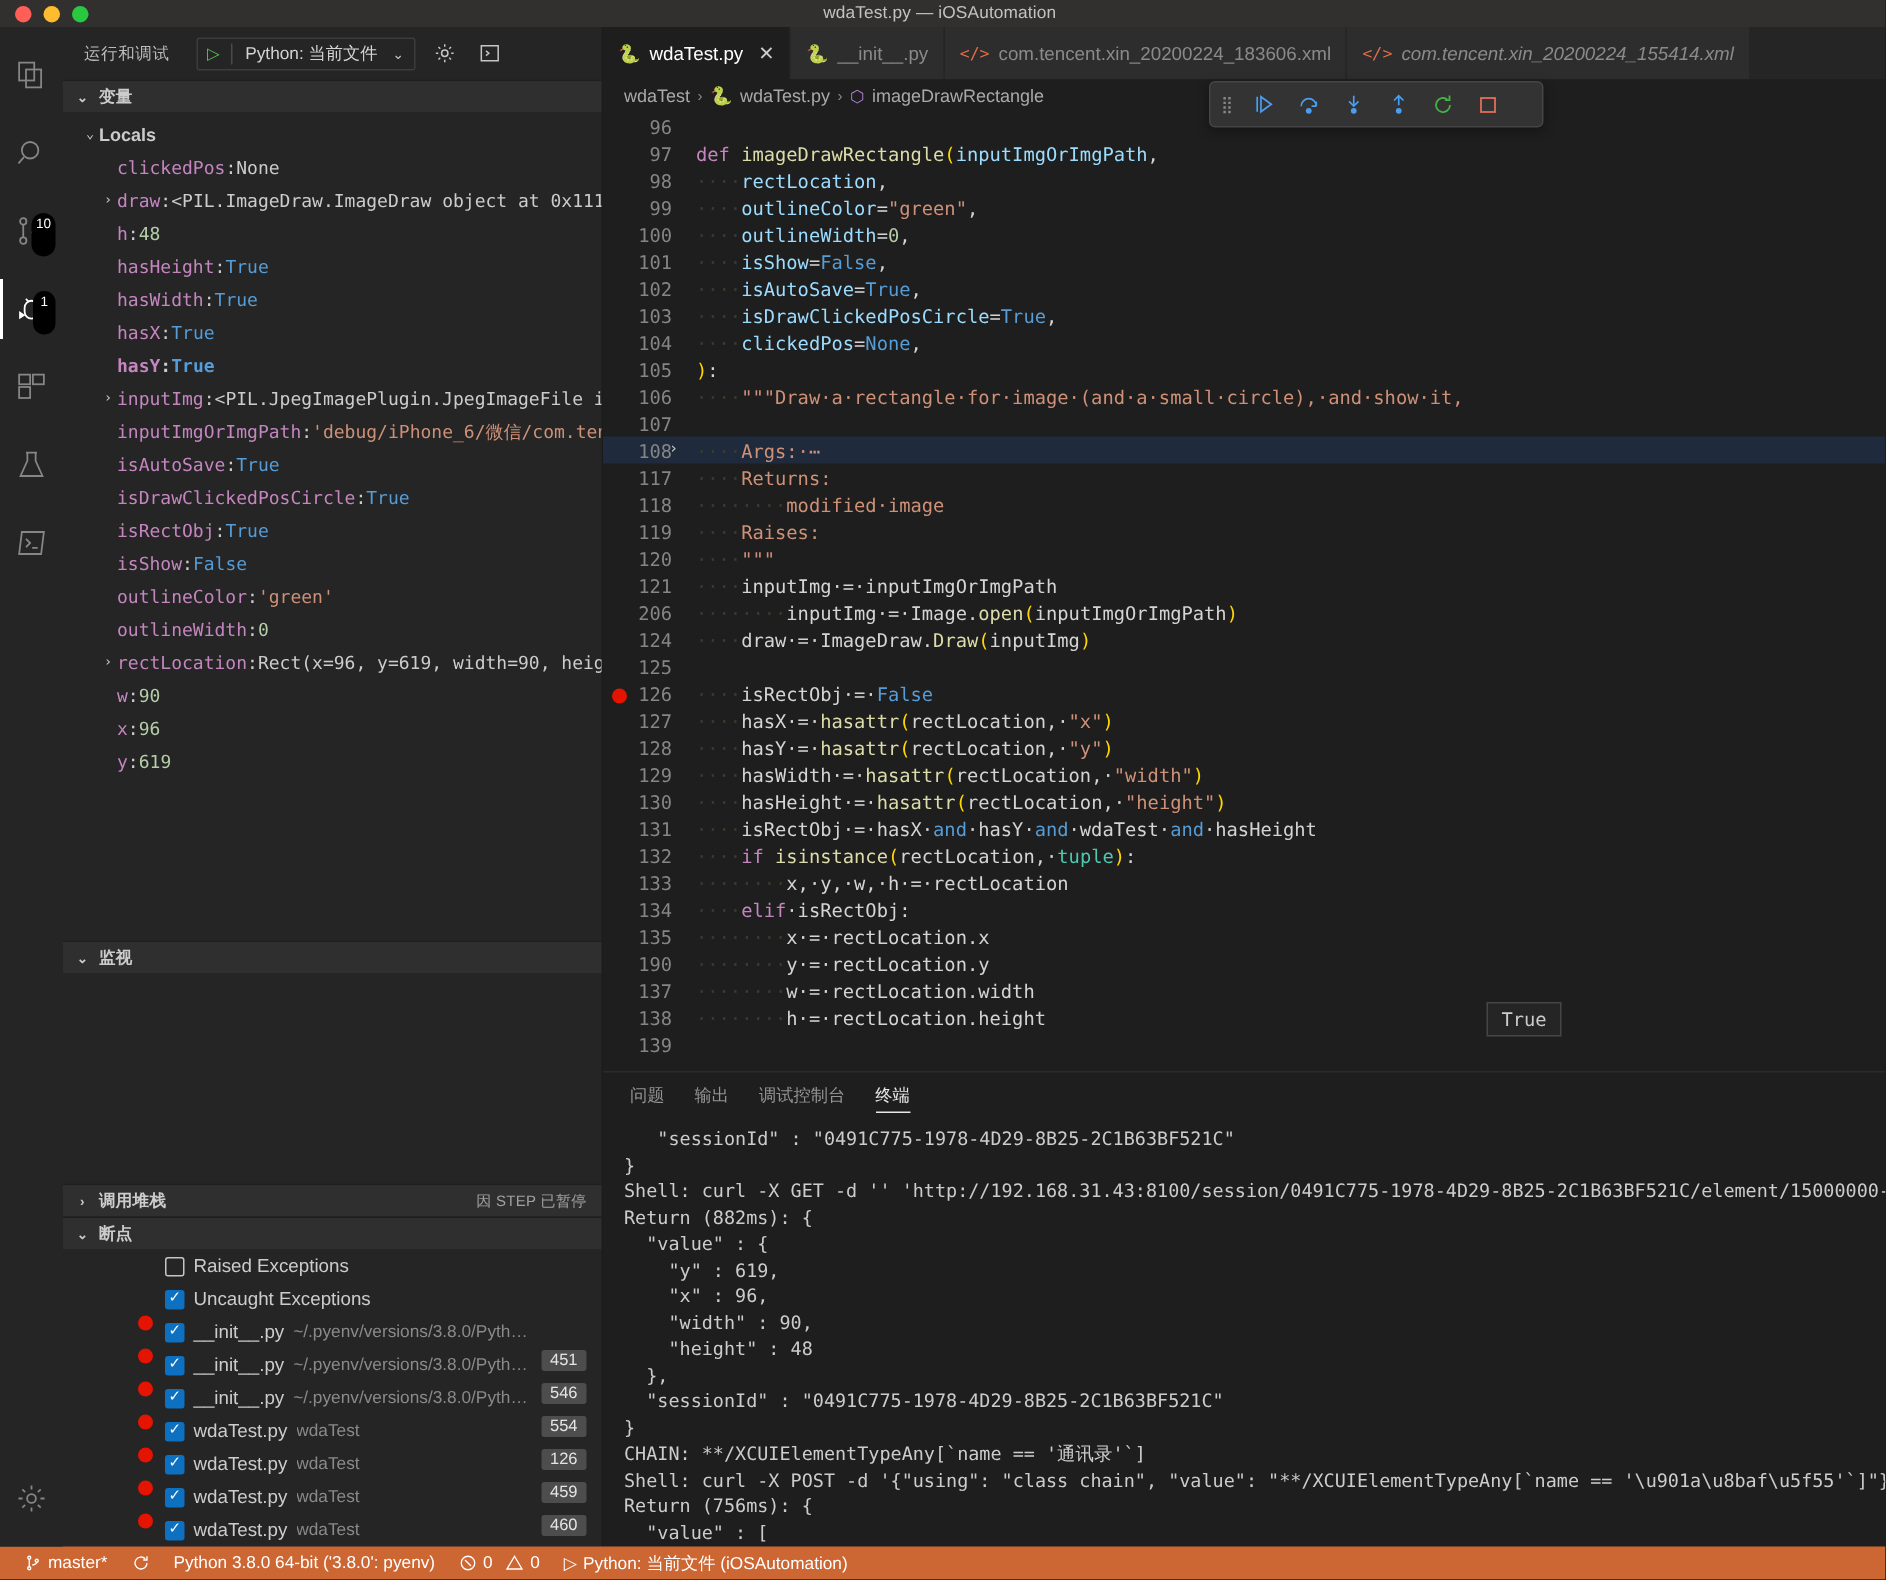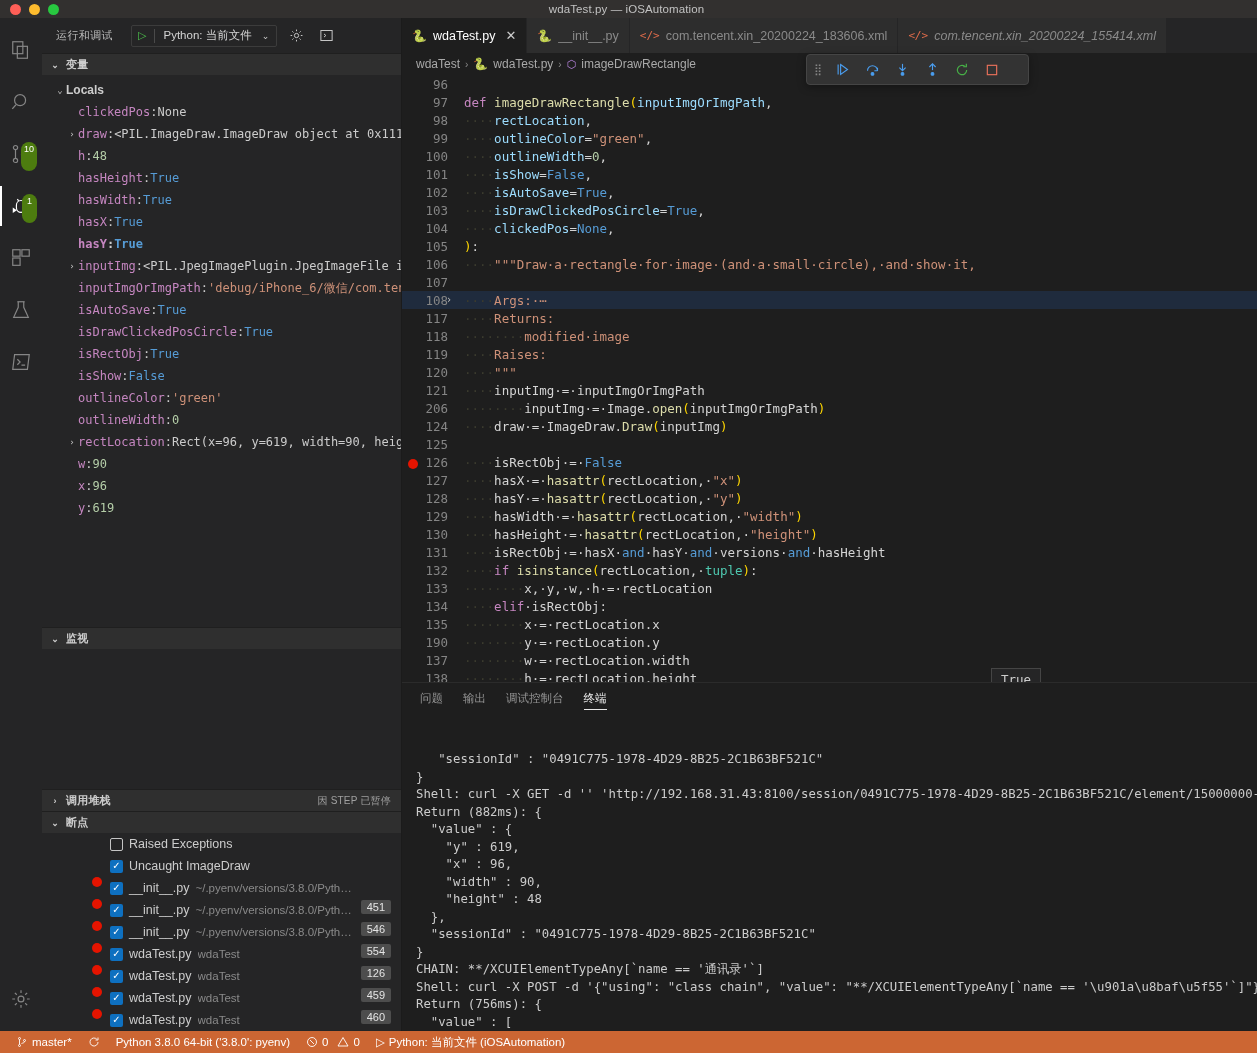--- a/index.html
+++ b/index.html
@@ -38,21 +38,21 @@
   .act-item {
     width: 42px; height: 52px; display: flex; align-items: center; justify-content: center;
     position: relative; color: #868686; cursor: pointer;
   }
   .act-item.active { color: #ffffff; }
   .act-item.active::before {
     content: ""; position: absolute; left: 0; top: 6px; bottom: 6px; width: 2px; background: #ffffff;
   }
   .badge {
     position: absolute; right: 5px; bottom: 9px;
-    background: #4d7c0f; color: #fff; font-size: 9px; line-height: 14px;
+    background: #000000; color: #fff; font-size: 9px; line-height: 14px;
     min-width: 15px; height: 29px; border-radius: 8px; text-align: center;
     padding: 0 3px; font-family: "Liberation Sans", sans-serif;
   }
   .act-bottom { margin-top: auto; margin-bottom: 6px; }
 
   
   .sidebar {
     width: 360px; flex: 0 0 360px; background: #252526;
     display: flex; flex-direction: column; min-height: 0;
     border-right: 1px solid #1b1b1b;
@@ -184,21 +184,21 @@
   .cls { color: #4ec9b0; }
   .pl  { color: #d4d4d4; }
 
   .hovertip {
     position: absolute; left: 589px; top: 593px; background: #252526;
     border: 1px solid #454545; color: #cccccc; font-size: 12.5px;
     font-family: "DejaVu Sans Mono", monospace; padding: 3px 9px; z-index: 30;
   }
 
   
-  .panel { flex: 0 0 282px; display: flex; flex-direction: column; background: #1e1e1e; border-top: 1px solid #2b2b2b; gap: 32px; }
+  .panel { flex: 0 0 282px; display: flex; flex-direction: column; background: #1e1e1e; border-top: 1px solid #2b2b2b; }
   .panel-tabs { height: 30px; flex: 0 0 30px; display: flex; align-items: center; gap: 20px; padding-left: 18px; }
   .ptab { font-size: 11.5px; color: #949494; position: relative; height: 30px; display: flex; align-items: center; }
   .ptab.active { color: #e7e7e7; }
   .ptab.active::after { content:""; position: absolute; left: 0; right: 0; bottom: 3px; height: 1px; background: #e7e7e7; }
   .term {
     flex: 1 1 auto; overflow: hidden; padding: 6px 0 0 14px;
     font-family: "DejaVu Sans Mono", monospace; font-size: 12.3px; color: #cccccc;
     line-height: 17.5px; white-space: pre;
   }
 
@@ -472,21 +472,21 @@
               <span class="cbox off"></span>
               <span class="bp-file">Raised Exceptions</span>
               <span class="bp-path"></span>
             </div>
           </div>
           <div class="bp-rowwrap">
             <div class="bp-row" style="padding-left: 68px;">
               <span class="cbox on">
                 <span class="tick">✓</span>
               </span>
-              <span class="bp-file">Uncaught ImageDraw</span>
+              <span class="bp-file">Uncaught Exceptions</span>
               <span class="bp-path"></span>
             </div>
           </div>
           <div class="bp-rowwrap">
             <span class="bp-dot"></span>
             <div class="bp-row" style="padding-left: 68px;">
               <span class="cbox on">
                 <span class="tick">✓</span>
               </span>
               <span class="bp-file">__init__.py</span>
@@ -616,21 +616,21 @@
             <div class="cline"><div class="gutter">120</div><div class="codetext"><span class="ind">····</span><span class="cm">"""</span></div></div>
             <div class="cline"><div class="gutter">121</div><div class="codetext"><span class="ind">····</span><span class="pl">inputImg·=·inputImgOrImgPath</span></div></div>
             <div class="cline"><div class="gutter">206</div><div class="codetext"><span class="ind">····</span><span class="ind">····</span><span class="pl">inputImg·=·</span><span class="pl">Image</span><span class="op">.</span><span class="fn">open</span><span class="pun">(</span><span class="pl">inputImgOrImgPath</span><span class="pun">)</span></div></div>
             <div class="cline"><div class="gutter">124</div><div class="codetext"><span class="ind">····</span><span class="pl">draw·=·ImageDraw</span><span class="op">.</span><span class="fn">Draw</span><span class="pun">(</span><span class="pl">inputImg</span><span class="pun">)</span></div></div>
             <div class="cline"><div class="gutter">125</div><div class="codetext"></div></div>
             <div class="cline"><div class="gutter">126<span class="bpdot"></span></div><div class="codetext"><span class="ind">····</span><span class="pl">isRectObj·=·</span><span class="bl">False</span></div></div>
             <div class="cline"><div class="gutter">127</div><div class="codetext"><span class="ind">····</span><span class="pl">hasX·=·</span><span class="fn">hasattr</span><span class="pun">(</span><span class="pl">rectLocation</span><span class="op">,·</span><span class="str">"x"</span><span class="pun">)</span></div></div>
             <div class="cline"><div class="gutter">128</div><div class="codetext"><span class="ind">····</span><span class="pl">hasY·=·</span><span class="fn">hasattr</span><span class="pun">(</span><span class="pl">rectLocation</span><span class="op">,·</span><span class="str">"y"</span><span class="pun">)</span></div></div>
             <div class="cline"><div class="gutter">129</div><div class="codetext"><span class="ind">····</span><span class="pl">hasWidth·=·</span><span class="fn">hasattr</span><span class="pun">(</span><span class="pl">rectLocation</span><span class="op">,·</span><span class="str">"width"</span><span class="pun">)</span></div></div>
             <div class="cline"><div class="gutter">130</div><div class="codetext"><span class="ind">····</span><span class="pl">hasHeight·=·</span><span class="fn">hasattr</span><span class="pun">(</span><span class="pl">rectLocation</span><span class="op">,·</span><span class="str">"height"</span><span class="pun">)</span></div></div>
-            <div class="cline"><div class="gutter">131</div><div class="codetext"><span class="ind">····</span><span class="pl">isRectObj·=·hasX·</span><span class="bl">and</span><span class="pl">·hasY·</span><span class="bl">and</span><span class="pl">·versions·</span><span class="bl">and</span><span class="pl">·hasHeight</span></div></div>
+            <div class="cline"><div class="gutter">131</div><div class="codetext"><span class="ind">····</span><span class="pl">isRectObj·=·hasX·</span><span class="bl">and</span><span class="pl">·hasY·</span><span class="bl">and</span><span class="pl">·wdaTest·</span><span class="bl">and</span><span class="pl">·hasHeight</span></div></div>
             <div class="cline"><div class="gutter">132</div><div class="codetext"><span class="ind">····</span><span class="k">if</span> <span class="fn">isinstance</span><span class="pun">(</span><span class="pl">rectLocation</span><span class="op">,·</span><span class="cls">tuple</span><span class="pun">)</span><span class="op">:</span></div></div>
             <div class="cline"><div class="gutter">133</div><div class="codetext"><span class="ind">····</span><span class="ind">····</span><span class="pl">x,·y,·w,·h·=·rectLocation</span></div></div>
             <div class="cline"><div class="gutter">134</div><div class="codetext"><span class="ind">····</span><span class="k">elif</span><span class="pl">·isRectObj</span><span class="op">:</span></div></div>
             <div class="cline"><div class="gutter">135</div><div class="codetext"><span class="ind">····</span><span class="ind">····</span><span class="pl">x·=·rectLocation</span><span class="op">.</span><span class="pl">x</span></div></div>
             <div class="cline"><div class="gutter">190</div><div class="codetext"><span class="ind">····</span><span class="ind">····</span><span class="pl">y·=·rectLocation</span><span class="op">.</span><span class="pl">y</span></div></div>
             <div class="cline"><div class="gutter">137</div><div class="codetext"><span class="ind">····</span><span class="ind">····</span><span class="pl">w·=·rectLocation</span><span class="op">.</span><span class="pl">width</span></div></div>
             <div class="cline"><div class="gutter">138</div><div class="codetext"><span class="ind">····</span><span class="ind">····</span><span class="pl">h·=·rectLocation</span><span class="op">.</span><span class="pl">height</span></div></div>
             <div class="cline"><div class="gutter">139</div><div class="codetext"></div></div>
           </div>
         <div class="hovertip">True</div>

